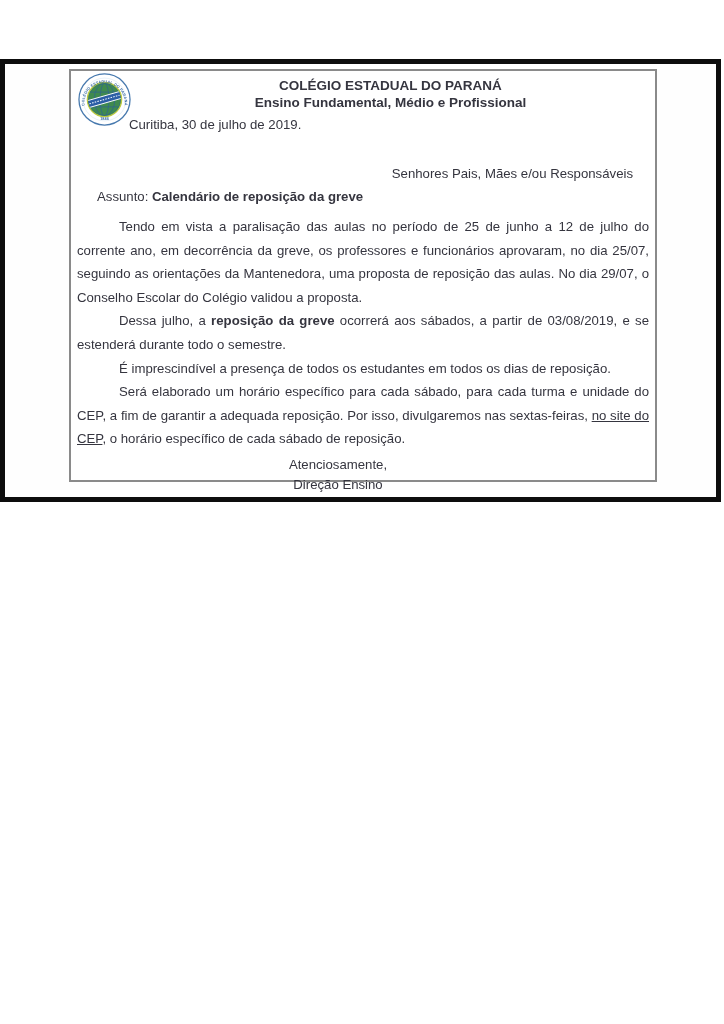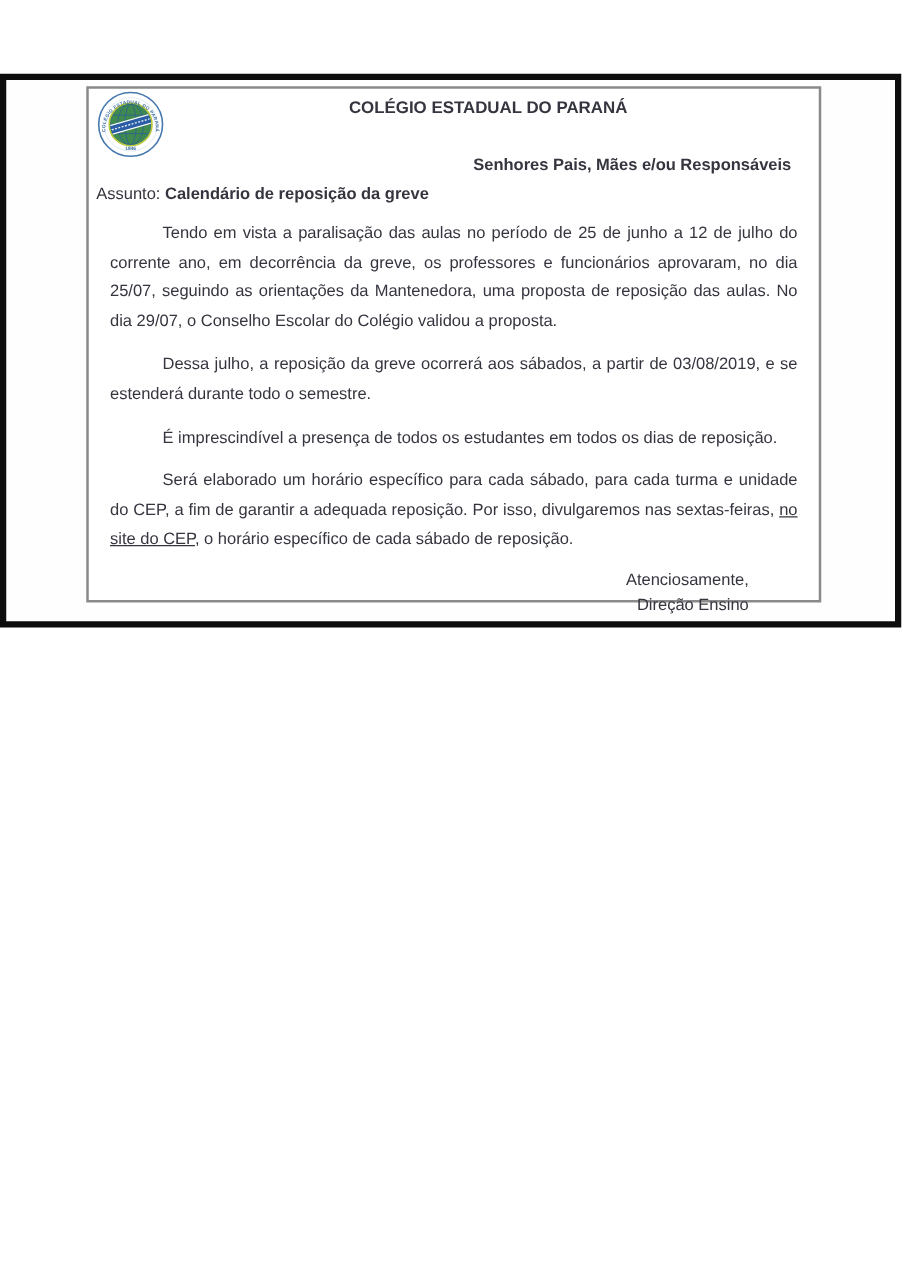--- a/index.html
+++ b/index.html
@@ -41,46 +41,46 @@
     line-height: 17px;
     padding-top: 2px;
   }
   .date-line {
     margin-top: 5px;
     margin-left: 52px;
     font-size: 13.2px;
     line-height: 17px;
   }
   .salutation {
-    margin-top: 12px;
+    margin-top: 32px;
     text-align: right;
     padding-right: 16px;
     font-size: 13.2px;
     line-height: 17px;
-    font-weight: bold;
   }
   .subject {
     margin-top: 6px;
     font-size: 13.2px;
     line-height: 17px;
+    margin-left: 20px;
   }
   .subject b { font-weight: bold; }
   .letter-body { margin-top: 10px; }
   .letter-body p.para {
-    margin: 11px;
+    margin: 0;
     font-size: 13.2px;
     line-height: 23.6px;
     text-align: justify;
     text-indent: 42px;
   }
-  .letter-body p.para span.seg-bold { font-weight: normal; }
+  .letter-body p.para span.seg-bold { font-weight: bold; }
   .letter-body p.para span.seg-underline { text-decoration: underline; }
   .closing {
     margin-top: 4px;
-    text-align: right;
+    text-align: center;
     padding-right: 50px;
     font-size: 13.2px;
     line-height: 20.5px;
   }
 </style>
 </head>
 <body>
 
 <div class="page">
   <div class="scan-frame">
@@ -111,23 +111,25 @@
             </g>
           </g>
           <circle cx="28" cy="28" r="21.8" fill="none" stroke="#9cc1e0" stroke-width="0.4" opacity="0.6"></circle>
           <text font-size="3.8" font-weight="bold" fill="#3c6ca5" letter-spacing="0.25" font-family="Liberation Sans, sans-serif">
             <textPath href="#arcTop" startOffset="50%" text-anchor="middle">COLÉGIO ESTADUAL DO PARANÁ</textPath>
           </text>
           <text x="28" y="49.2" font-size="4" font-weight="bold" fill="#3c6ca5" text-anchor="middle" font-family="Liberation Sans, sans-serif">1846</text>
         </svg>
         <div class="title-block">
           <div>COLÉGIO ESTADUAL DO PARANÁ</div>
+          <div>Ensino Fundamental, Médio e Profissional</div>
         </div>
       </div>
 
+      <div class="date-line">Curitiba, 30 de julho de 2019.</div>
 
       <div class="salutation">Senhores Pais, Mães e/ou Responsáveis</div>
 
       <div class="subject"><span>Assunto:</span> <b>Calendário de reposição da greve</b></div>
 
       <div class="letter-body">
           <p class="para"><span class="">Tendo em vista a paralisação das aulas no período de 25 de junho a 12 de julho do corrente ano, em decorrência da greve, os professores e funcionários aprovaram, no dia 25/07, seguindo as orientações da Mantenedora, uma proposta de reposição das aulas. No dia 29/07, o Conselho Escolar do Colégio validou a proposta.</span></p>
           <p class="para"><span class="">Dessa julho, a </span><span class="seg-bold">reposição da greve</span><span class=""> ocorrerá aos sábados, a partir de 03/08/2019, e se estenderá durante todo o semestre.</span></p>
           <p class="para"><span class="">É imprescindível a presença de todos os estudantes em todos os dias de reposição.</span></p>
           <p class="para"><span class="">Será elaborado um horário específico para cada sábado, para cada turma e unidade do CEP, a fim de garantir a adequada reposição. Por isso, divulgaremos nas sextas-feiras, </span><span class="seg-underline">no site do CEP</span><span class="">, o horário específico de cada sábado de reposição.</span></p>

